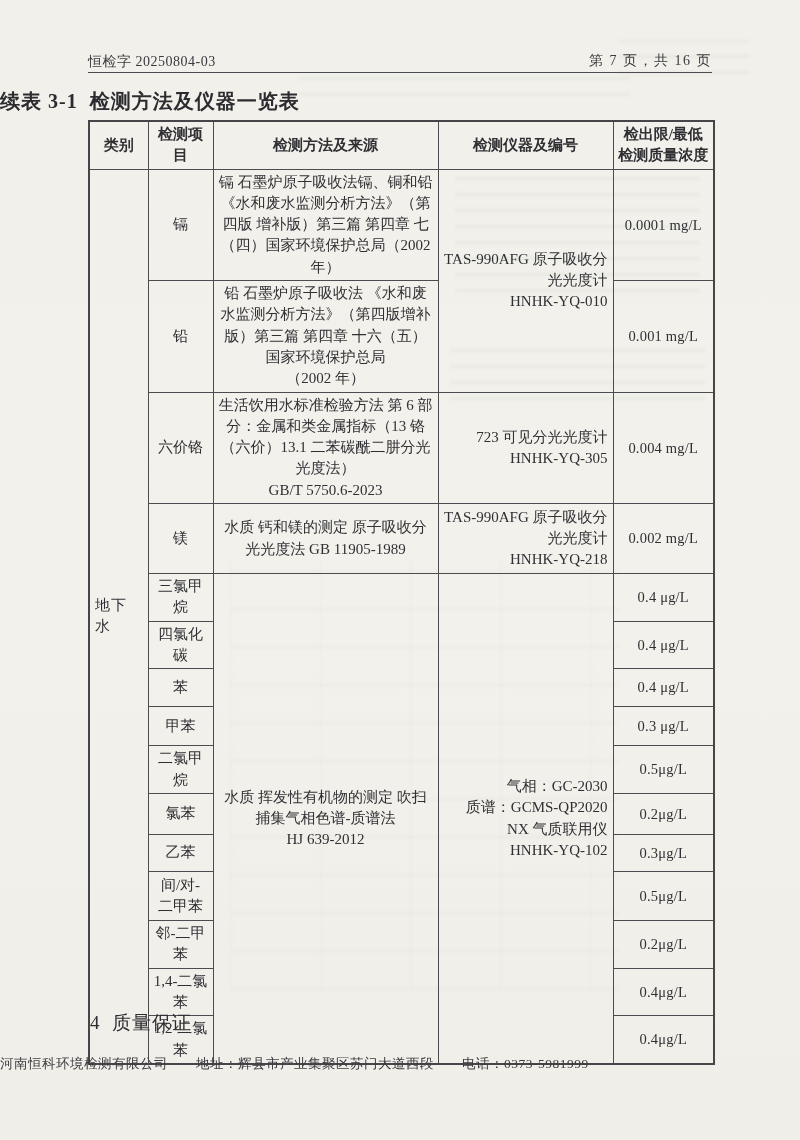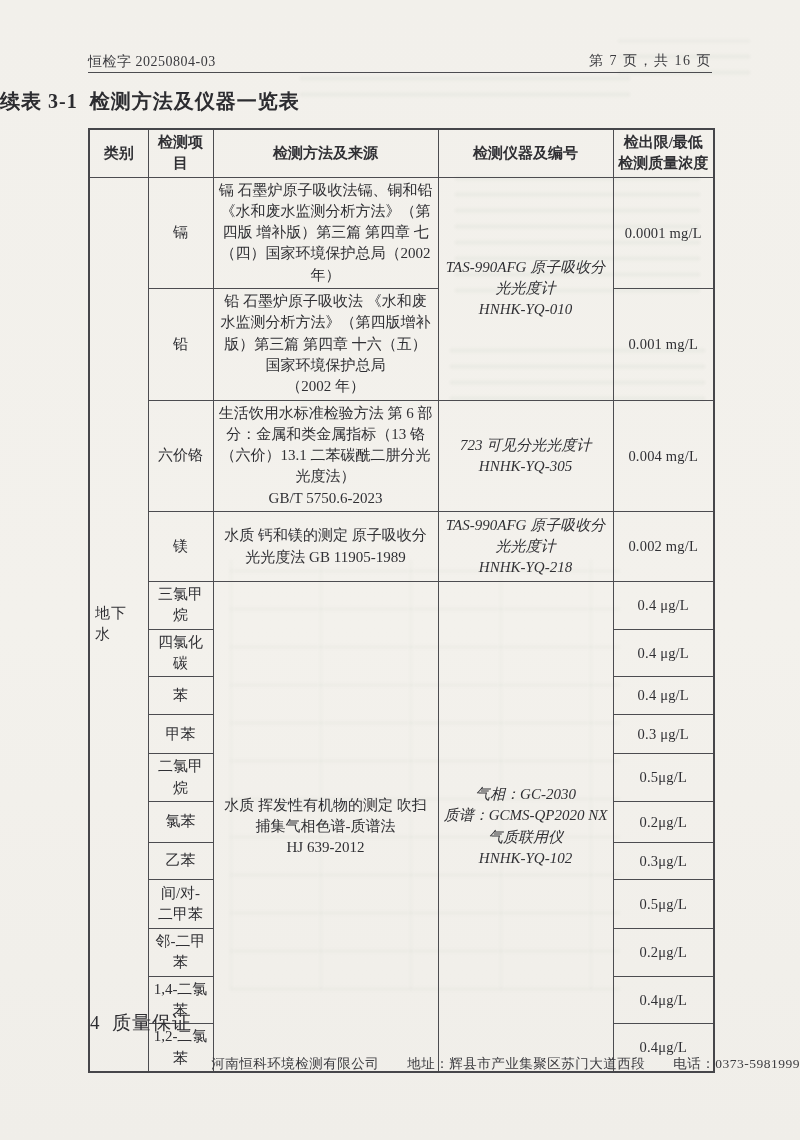--- a/index.html
+++ b/index.html
@@ -66,50 +66,50 @@
   table.main col.c2 { width: 65px; }
   table.main col.c3 { width: 225px; }
   table.main col.c4 { width: 175px; }
   table.main col.c5 { width: 101px; }
   table.main th, table.main td {
     border: 1.2px solid #4c4c50;
     padding: 2px 5px;
     vertical-align: middle;
     line-height: 1.42;
   }
-  table.main { border: 2px solid #46464a; margin-top: 8px; }
+  table.main { border: 2px solid #46464a; }
   table.main thead th {
     font-weight: 700; text-align: center;
     font-size: 15px; padding: 2px 3px;
   }
   tr.hr-head   { height: 47px; }
   tr.hr-cd     { height: 107px; }
   tr.hr-pb     { height: 105px; }
   tr.hr-cr     { height: 106px; }
   tr.hr-mg     { height: 70px; }
   tr.hr-s1 { height: 39px; } tr.hr-s2 { height: 38px; }
   tr.hr-s3 { height: 38px; } tr.hr-s4 { height: 39px; }
   tr.hr-s5 { height: 38px; } tr.hr-s6 { height: 41px; }
   tr.hr-s7 { height: 37px; } tr.hr-s8 { height: 49px; }
   tr.hr-s9 { height: 48px; } tr.hr-s10 { height: 40px; }
   tr.hr-s11 { height: 45px; }
   td.cat { letter-spacing: 1px; }
   td.item { text-align: center; padding: 2px 2px; line-height: 1.25; }
   td.method { text-align: center; white-space: pre-line; padding: 3px 6px; }
-  td.instr { text-align: center; white-space: pre-line; padding: 3px 5px; font-style: italic; }
+  td.instr { text-align: right; white-space: pre-line; padding: 3px 5px; }
   td.limit { text-align: center; font-size: 14.5px; letter-spacing: 0.2px; }
 
   .section-heading {
     position: absolute; left: 90px; top: 1010px;
     font-size: 19px; color: #2c2c30; letter-spacing: 1px;
     white-space: pre;
   }
   .footer {
     position: absolute; left: 0; right: 0; top: 1055px;
-    display: flex; justify-content: flex-end; gap: 28px;
+    display: flex; justify-content: flex-start; gap: 28px;
     font-size: 13.5px; color: #3c3c40; letter-spacing: 0.5px;
   }
 </style>
 </head>
 <body>
 
 <div class="page">
 
   <div class="bleed" style="left:618px; top:40px; width:132px; height:34px;"></div>
   <div class="bleed" style="left:300px; top:76px; width:330px; height:20px;"></div>

